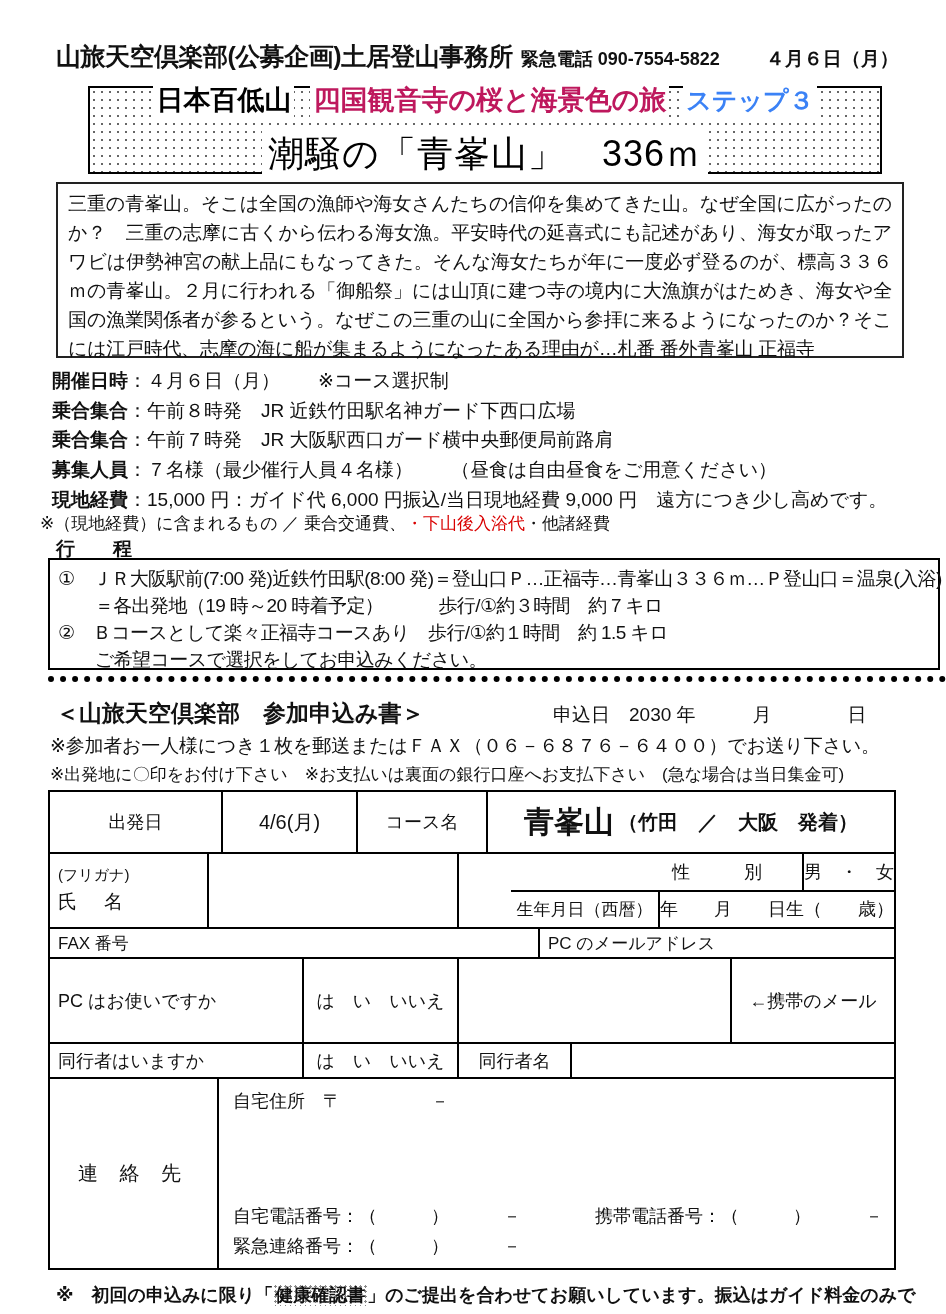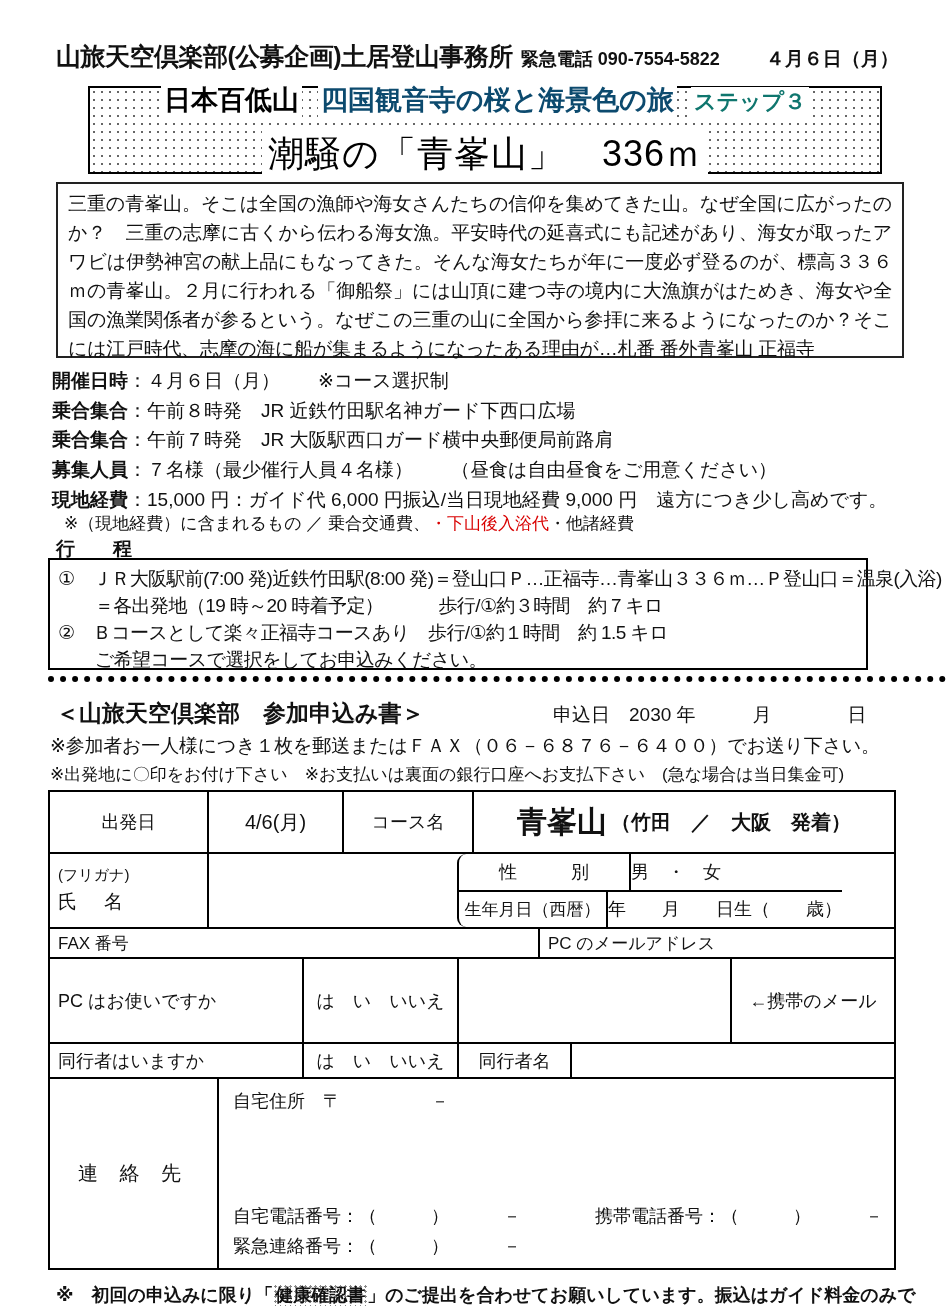--- a/index.html
+++ b/index.html
@@ -12,37 +12,37 @@
   .hdr-emg{font-size:18px;font-weight:bold;margin-left:8px;}
   .hdr-date{font-size:19px;font-weight:bold;margin-left:46px;}
 
   
   .titlebox{position:absolute;left:88px;top:86px;width:790px;height:84px;border:2px solid #000;
     background-image:radial-gradient(circle,#666 1.1px,transparent 1.4px);background-size:8px 8px;
     display:flex;flex-direction:column;align-items:center;justify-content:center;}
   .t-line1{display:flex;align-items:baseline;margin-top:1px;}
   .t-line1 span{background:#fff;padding:0 3px;}
   .t-badge{font-size:27px;font-weight:bold;color:#000;}
-  .t-series{font-size:27px;font-weight:bold;color:#0c4a6e;margin-left:16px;}
-  .t-step{font-size:22px;font-weight:bold;color:#0f766e;margin-left:14px;}
+  .t-series{font-size:27px;font-weight:bold;color:#be185d;margin-left:16px;}
+  .t-step{font-size:25px;font-weight:bold;color:#3b82f6;margin-left:14px;}
   .t-line2{font-size:36px;color:#000;background:#fff;padding:0 6px;margin-top:12px;letter-spacing:1px;}
 
   
   .descbox{position:absolute;left:56px;top:182px;width:848px;height:176px;border:2px solid #222;box-sizing:border-box;
     padding:5px 10px 0 10px;font-size:19px;line-height:29px;letter-spacing:-0.3px;text-align:justify;}
 
   
   .drow{position:absolute;left:52px;white-space:nowrap;font-size:19px;}
   .dlabel{font-weight:bold;}
-  .note-row{position:absolute;left:64px;top:512px;font-size:17px;white-space:nowrap;}
+  .note-row{position:absolute;left:40px;top:512px;font-size:17px;white-space:nowrap;}
   .note-red{color:#D90000;}
   .kotei{position:absolute;left:56px;top:536px;font-size:19px;font-weight:bold;}
 
   
-  .itbox{position:absolute;left:48px;top:558px;width:820px;height:112px;border:2px solid #000;box-sizing:border-box;
+  .itbox{position:absolute;left:48px;top:558px;width:892px;height:112px;border:2px solid #000;box-sizing:border-box;
     padding:5px 8px 0 8px;font-size:19px;line-height:27px;white-space:nowrap;letter-spacing:-0.6px;}
 
   .dotline{position:absolute;left:48px;top:676px;width:898px;height:0;border-top:6px dotted #000;}
 
   
   .app-head{position:absolute;left:56px;top:698px;font-size:23px;font-weight:bold;white-space:nowrap;}
   .app-date{position:absolute;left:553px;top:702px;font-size:19px;white-space:nowrap;}
   .app-note1{position:absolute;left:50px;top:733px;font-size:19px;white-space:nowrap;letter-spacing:-0.2px;}
   .app-note2{position:absolute;left:50px;top:763px;font-size:17px;white-space:nowrap;}
 
@@ -60,21 +60,21 @@
   .r4{height:85px;}
   .r5{height:35px;}
   .r6{height:191px;}
   .f18{font-size:18px;}
   .f17{font-size:17px;}
   .course-big{font-size:30px;font-weight:bold;}
   .course-sub{font-size:20px;font-weight:bold;margin-left:4px;}
   .name-lbl{flex-direction:column;align-items:flex-start;justify-content:center;padding-left:8px;}
   .furi{font-size:15px;}
   .shimei{font-size:19px;margin-top:4px;letter-spacing:4px;}
-  .subgrid{flex-direction:column;align-items:flex-start;padding:0;border-radius:9px;}
+  .subgrid{flex-direction:column;align-items:flex-end;padding:0;}
   .subrow{display:flex;flex:1;border-top:2px solid #000;}
   .subrow:first-child{border-top:none;}
   .subrow .sc{display:flex;align-items:center;justify-content:center;box-sizing:border-box;}
   .subrow .sc.v{border-left:2px solid #000;}
   .toplab{align-items:flex-start;padding:3px 0 0 8px;}
   .contact-lbl{justify-content:center;font-size:20px;letter-spacing:8px;}
   .contact-body{flex-direction:column;align-items:stretch;justify-content:flex-start;}
   .addr{font-size:18px;margin:10px 0 0 14px;}
   .spacer{flex:1 1 auto;}
   .phones{display:flex;font-size:18px;margin:0 0 6px 14px;gap:74px;white-space:nowrap;}
@@ -136,21 +136,21 @@
   <div class="dotline"></div>
 
   <div class="app-head">＜山旅天空倶楽部　参加申込み書＞</div>
   <div class="app-date">申込日　2030 年　　　月　　　　日</div>
   <div class="app-note1">※参加者お一人様につき１枚を郵送またはＦＡＸ（０６－６８７６－６４００）でお送り下さい。</div>
   <div class="app-note2">※出発地に〇印をお付け下さい　※お支払いは裏面の銀行口座へお支払下さい　(急な場合は当日集金可)</div>
 
   <div class="tbl">
 
     <div class="tr r1">
-      <div class="td c f18" style="width:157px">出発日</div>
+      <div class="td c f18" style="width:171px">出発日</div>
       <div class="td c" style="width:135px;font-size:20px">4/6(月)</div>
       <div class="td c f18" style="width:130px">コース名</div>
       <div class="td c grow">
         <span class="course-big">青峯山</span>
         <span class="course-sub">（竹田　／　大阪　発着）</span>
       </div>
     </div>
 
     <div class="tr r2">
       <div class="td name-lbl" style="width:157px">

